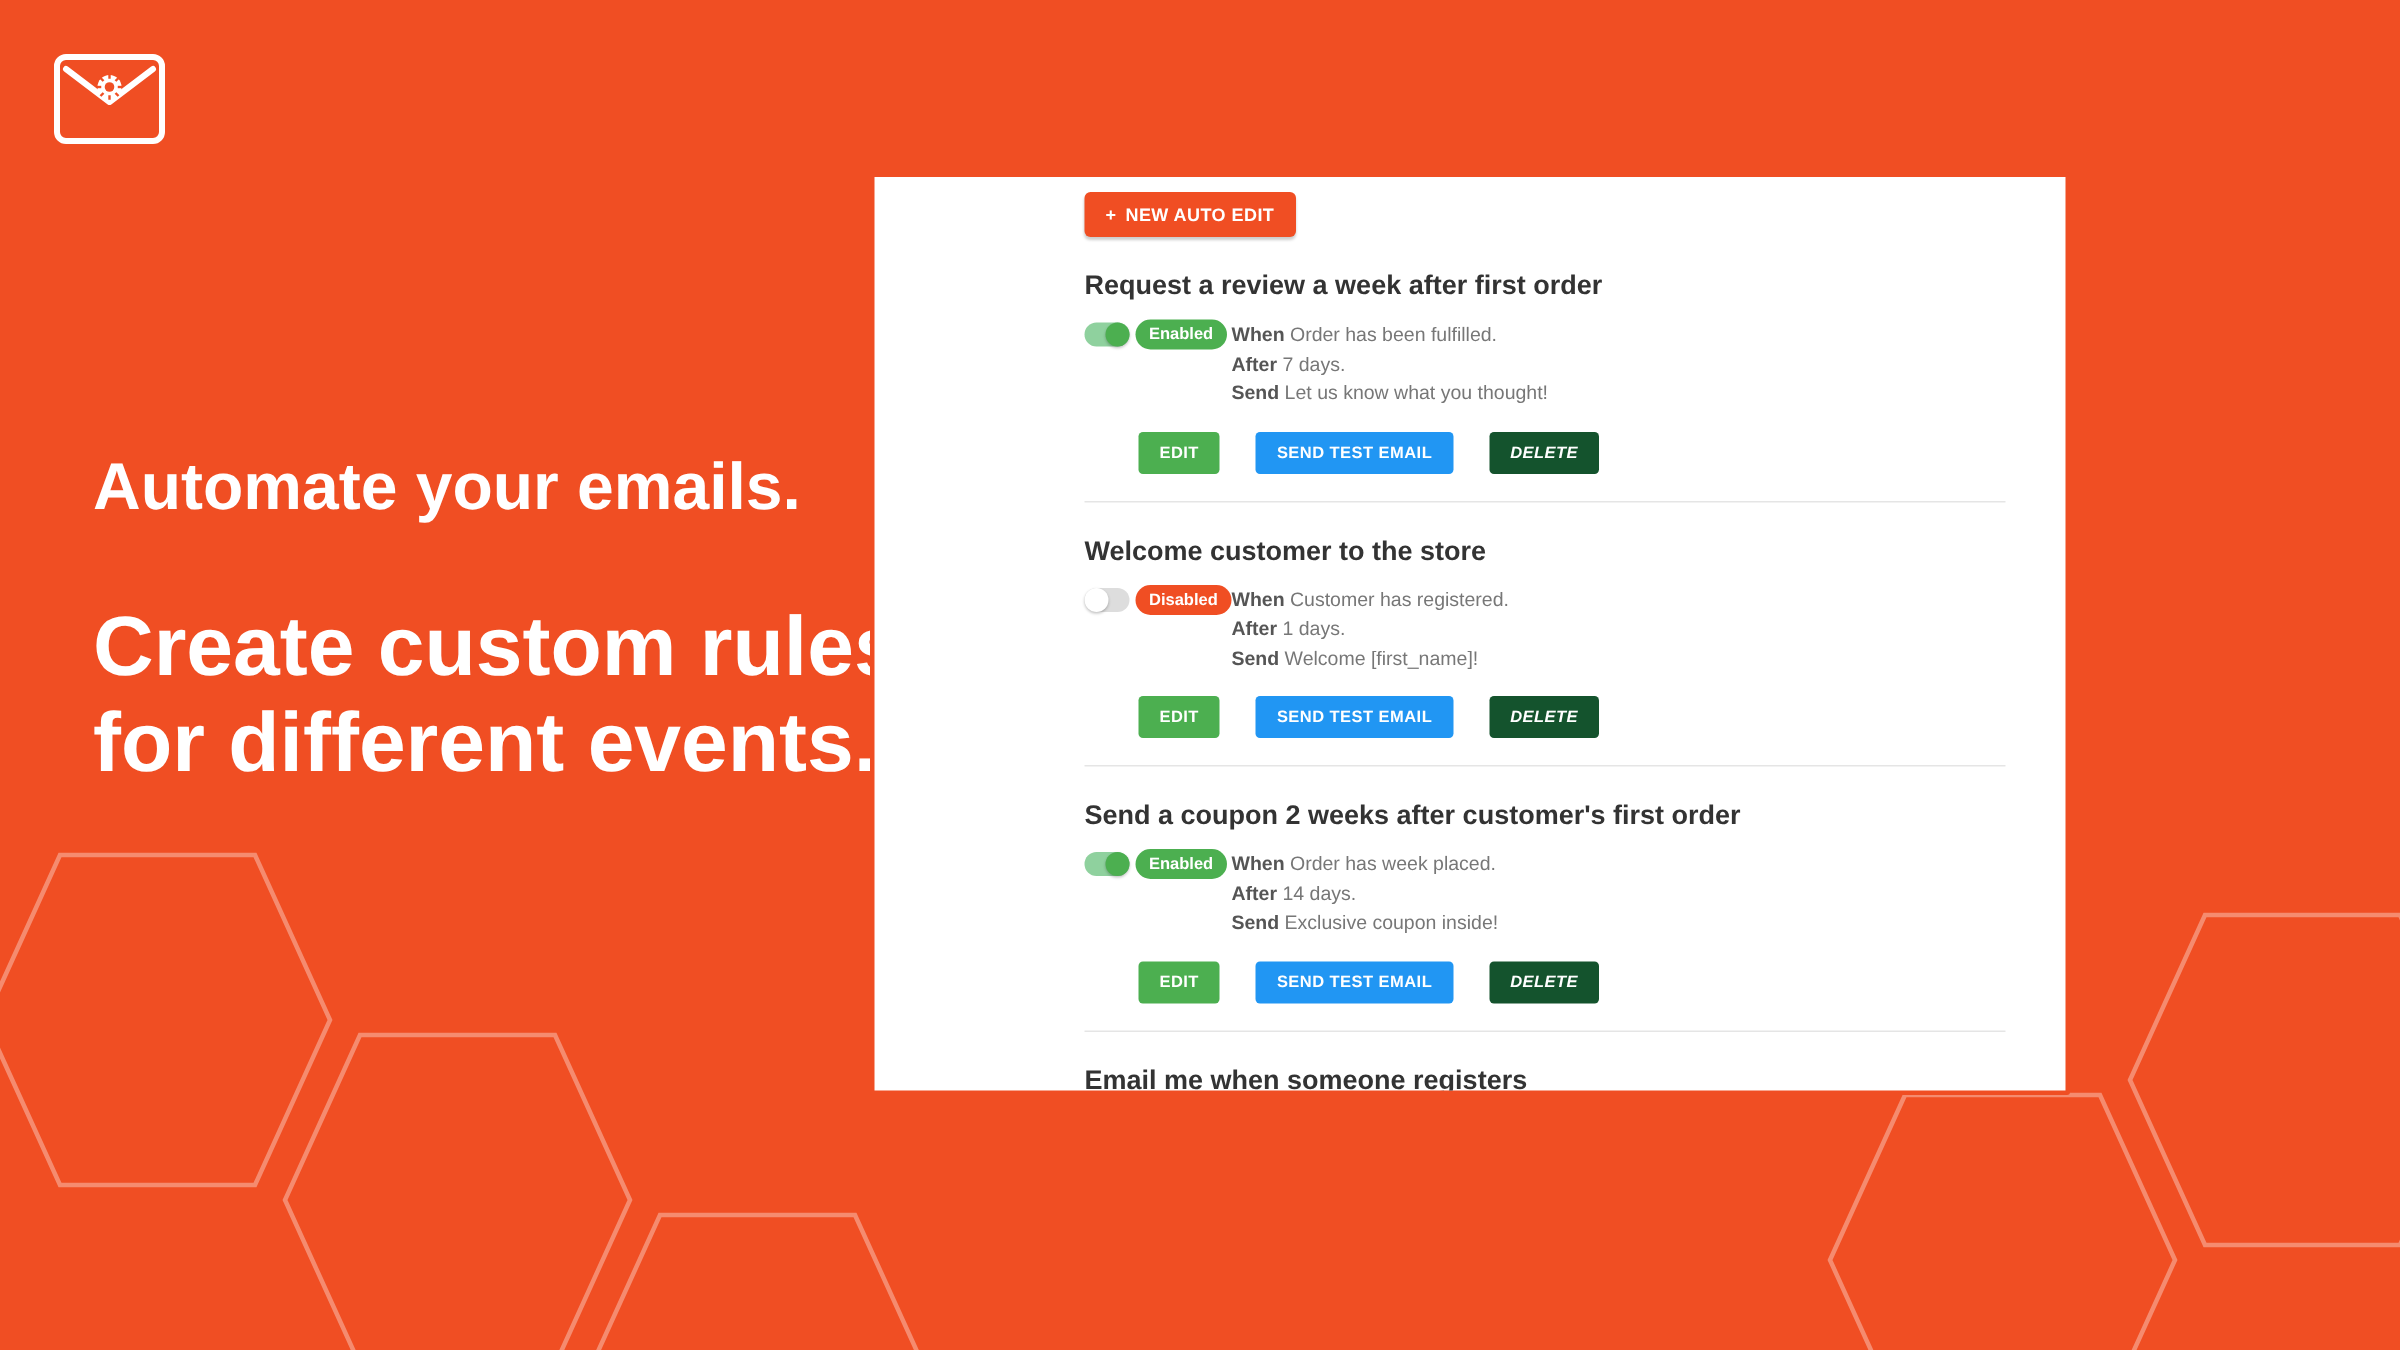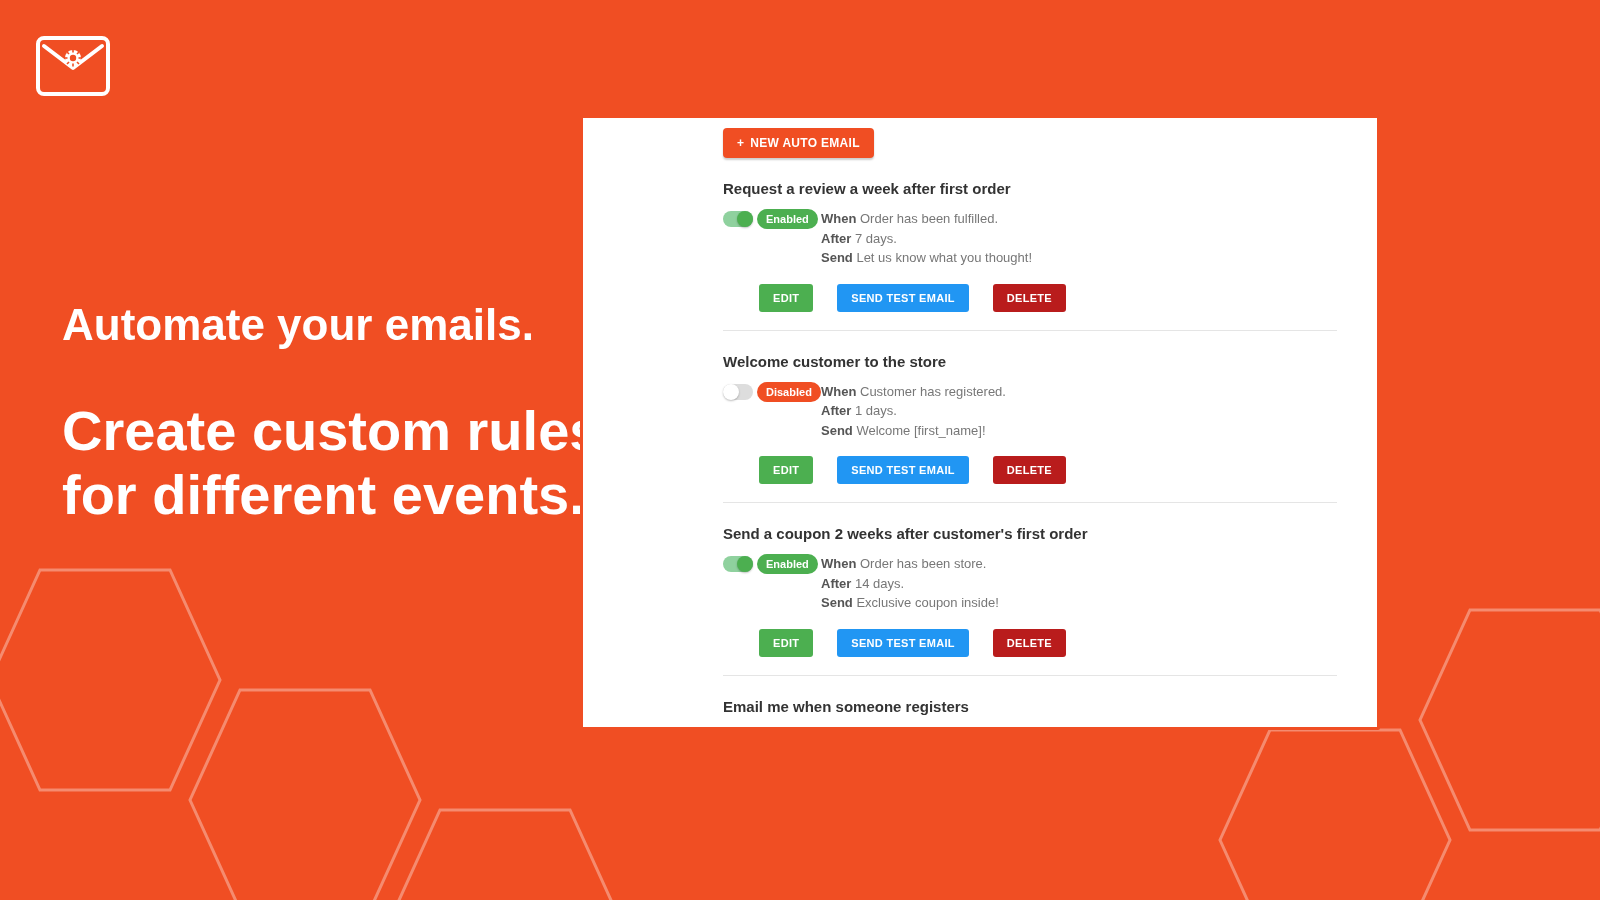--- a/index.html
+++ b/index.html
@@ -71,21 +71,21 @@
     letter-spacing: 0.3px;
   }
   .new-btn .plus { margin-right: 6px; font-weight: 700; }
   .rule {
     margin-top: 22px;
     padding-bottom: 18px;
     border-bottom: 1px solid #e5e5e5;
   }
   .rule:last-child { border-bottom: none; }
   .rule-title {
-    font-size: 15px;
+    font-size: 18px;
     font-weight: 700;
     color: #333;
     margin-bottom: 12px;
   }
   .rule-row { display: flex; align-items: flex-start; }
   .toggle-wrap {
     display: flex;
     align-items: center;
     margin-right: 14px;
     flex-shrink: 0;
@@ -128,21 +128,21 @@
     font-weight: 700;
     color: #fff;
     padding: 8px 14px;
     border-radius: 3px;
     cursor: pointer;
     letter-spacing: 0.3px;
     text-align: center;
   }
   .btn.edit { background: #4caf50; }
   .btn.test { background: #2196f3; }
-  .btn.delete { background: #b91c1c; }
+  .btn.delete { background: #14532d; font-style: italic; }
 </style>
 </head>
 <body>
 
 <div class="logo">
   <svg viewBox="0 0 66 52">
     <polyline points="4,6 33,28 62,6" stroke="#fff" stroke-width="4" fill="none" stroke-linejoin="round" stroke-linecap="round"></polyline>
     <circle cx="33" cy="18" r="8" fill="#fff"></circle>
     <circle cx="33" cy="18" r="3.2" fill="#f04e23"></circle>
     <g stroke="#f04e23" stroke-width="1.6">
@@ -179,21 +179,21 @@
   <h2>
     <span>Create custom rules</span><br>
     <span>for different events.</span>
   </h2>
 </div>
 
 <div class="panel">
   <div class="panel-inner">
     <div class="new-btn">
       <span class="plus">+</span>
-      <span>NEW AUTO EMAIL</span>
+      <span>NEW AUTO EDIT</span>
     </div>
     <div id="rules-container">
         <div class="rule">
           <div class="rule-title">Request a review a week after first order</div>
           <div class="rule-row">
             <div class="toggle-wrap">
               <div class="toggle on">
                 <div class="knob"></div>
               </div>
               <span class="badge enabled">Enabled</span>
@@ -234,21 +234,21 @@
         <div class="rule">
           <div class="rule-title">Send a coupon 2 weeks after customer's first order</div>
           <div class="rule-row">
             <div class="toggle-wrap">
               <div class="toggle on">
                 <div class="knob"></div>
               </div>
               <span class="badge enabled">Enabled</span>
             </div>
             <div class="details">
-              <div><span class="lbl">When</span><span> Order has been store.</span></div>
+              <div><span class="lbl">When</span><span> Order has week placed.</span></div>
               <div><span class="lbl">After</span><span> 14 days.</span></div>
               <div><span class="lbl">Send</span><span> Exclusive coupon inside!</span></div>
             </div>
           </div>
           <div class="actions">
             <div class="btn edit">EDIT</div>
             <div class="btn test">SEND TEST EMAIL</div>
             <div class="btn delete">DELETE</div>
           </div>
         </div>

